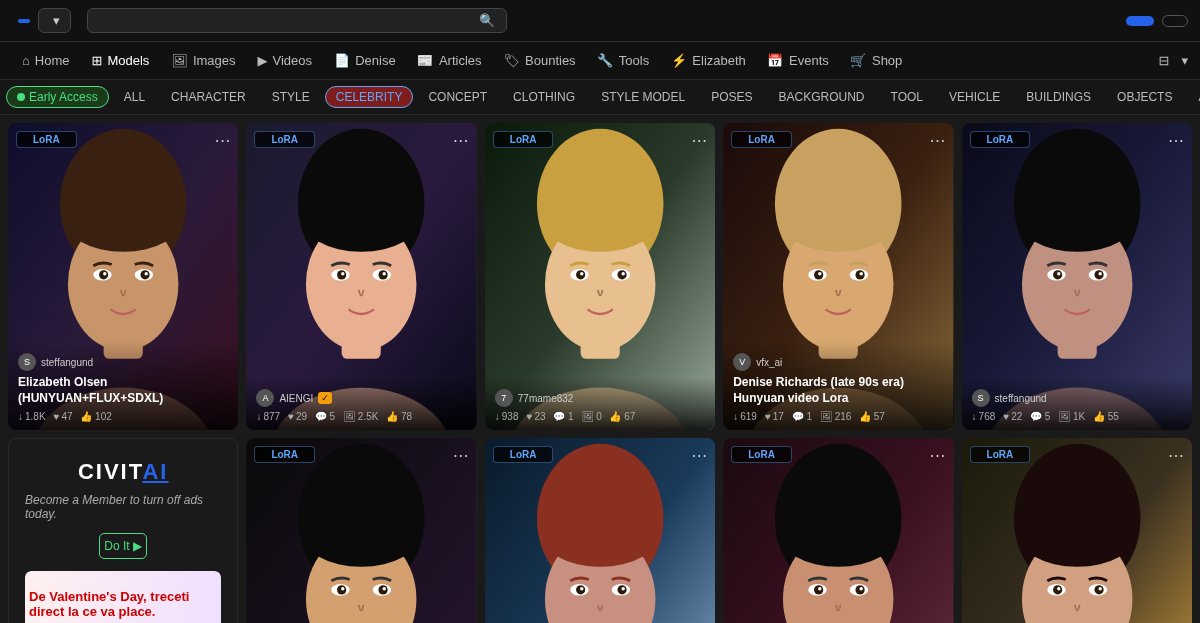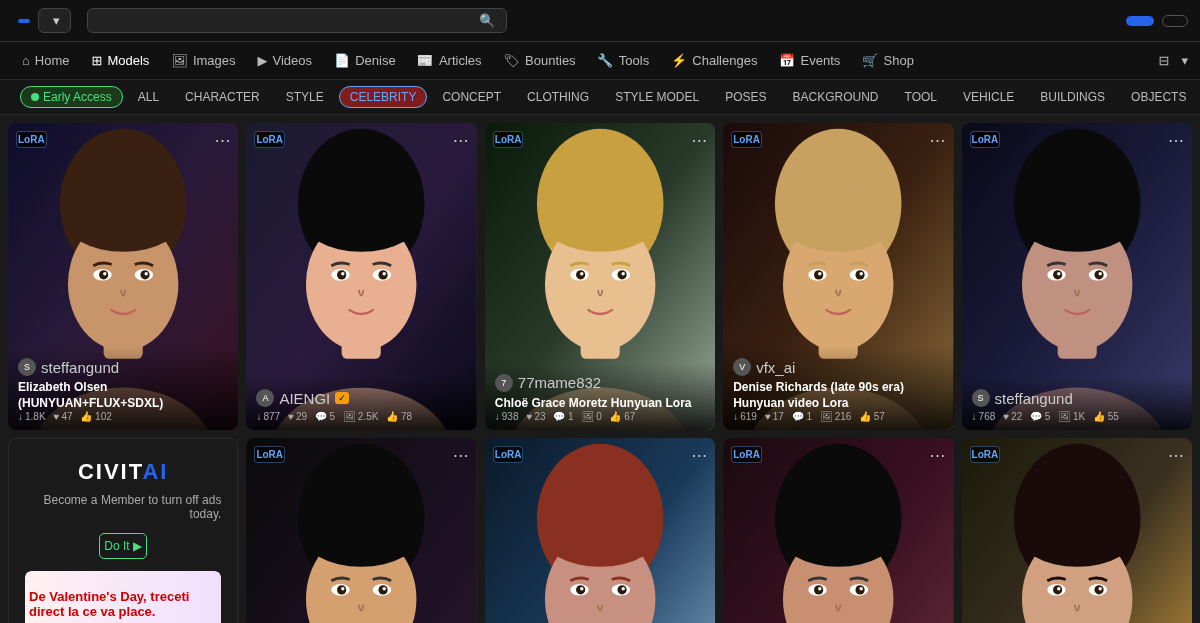--- a/index.html
+++ b/index.html
@@ -18,49 +18,49 @@
     .sign-btn { background: transparent; color: #ccc; border: 1px solid #555; border-radius: 6px; padding: 5px 12px; cursor: pointer; }
 
     
     .navbar { display: flex; align-items: center; background: #111; height: 38px; padding: 0 12px; gap: 4px; border-bottom: 1px solid #2a2a2a; }
     .nav-item { display: flex; align-items: center; gap: 5px; padding: 4px 10px; color: #bbb; cursor: pointer; border-radius: 5px; font-size: 13px; white-space: nowrap; }
     .nav-item.active { color: #fff; }
     .nav-icon { font-size: 13px; }
     .filter-right { margin-left: auto; display: flex; align-items: center; gap: 6px; color: #bbb; font-size: 13px; cursor: pointer; }
 
     
-    .filter-bar { display: flex; align-items: center; background: #161616; padding: 6px 20px; gap: 4px; flex-wrap: nowrap; overflow-x: auto; border-bottom: 1px solid #2a2a2a; }
+    .filter-bar { display: flex; align-items: center; background: #161616; padding: 6px 6px; gap: 4px; flex-wrap: nowrap; overflow-x: auto; border-bottom: 1px solid #2a2a2a; }
     .tag { padding: 3px 10px; border-radius: 20px; font-size: 12px; cursor: pointer; white-space: nowrap; border: 1px solid transparent; color: #bbb; background: transparent; }
     .tag.active-green { background: #1a3a1a; color: #4ade80; border-color: #4ade80; display: flex; align-items: center; gap: 4px; }
     .tag.active-blue { background: #7f1d1d; color: #60a5fa; border-color: #60a5fa; }
 
     
     .main-content { display: flex; }
     .grid-area { flex: 1; padding: 8px; }
     .cards-grid { display: grid; grid-template-columns: repeat(5, 1fr); gap: 8px; }
 
     
     .ad-card { background: #1a1a1a; border-radius: 8px; overflow: hidden; display: flex; flex-direction: column; align-items: center; justify-content: flex-start; padding: 20px 16px; border: 1px solid #2a2a2a; }
     .ad-logo { font-size: 22px; font-weight: 900; letter-spacing: 2px; color: #fff; margin-bottom: 8px; }
-    .ad-logo span { color: #2563eb; }
-    .ad-text { color: #aaa; font-size: 12px; text-align: right; margin-bottom: 12px; }
+    .ad-logo span { color: #2563eb; text-decoration: underline; }
+    .ad-text { color: #aaa; font-size: 12px; text-align: left; margin-bottom: 12px; font-style: italic; }
     .ad-btn { background: transparent; border: 1px solid #4ade80; color: #4ade80; border-radius: 5px; padding: 5px 4px; font-size: 12px; cursor: pointer; }
     .ad-banner { margin-top: 12px; width: 100%; height: 100px; background: linear-gradient(135deg, #1a2a3a, #2a1a1a); border-radius: 6px; overflow: hidden; display: flex; align-items: center; justify-content: center; }
     .ad-banner-inner { width: 100%; height: 100%; background: linear-gradient(to right, #fff0f0, #f0e0ff); display: flex; flex-direction: column; align-items: center; justify-content: center; font-size: 10px; color: #333; border-radius: 6px; }
 
     
     .model-card { border-radius: 8px; overflow: hidden; position: relative; cursor: pointer; background: #222; aspect-ratio: 3/4; }
-    .card-badge { position: absolute; top: 8px; left: 8px; background: rgba(0,0,0,0.7); color: #60a5fa; font-size: 10px; padding: 2px 1px; border-radius: 4px; font-weight: 600; border: 1px solid rgba(96,165,250,0.4); }
+    .card-badge { position: absolute; top: 8px; left: 8px; background: rgba(0,0,0,0.7); color: #60a5fa; font-size: 10px; padding: 2px 16px; border-radius: 4px; font-weight: 600; border: 1px solid rgba(96,165,250,0.4); }
     .card-menu { position: absolute; top: 8px; right: 8px; color: #ccc; font-size: 16px; cursor: pointer; }
     .card-bottom { position: absolute; bottom: 0; left: 0; right: 0; background: linear-gradient(to top, rgba(0,0,0,0.85) 0%, transparent 100%); padding: 12px 10px 8px; }
     .card-author { display: flex; align-items: center; gap: 5px; margin-bottom: 4px; }
     .card-avatar { width: 18px; height: 18px; border-radius: 50%; background: #555; display: flex; align-items: center; justify-content: center; font-size: 9px; color: #fff; flex-shrink: 0; }
-    .card-author-name { font-size: 15px; color: #ccc; }
+    .card-author-name { font-size: 10px; color: #ccc; }
     .card-author-badge { font-size: 9px; background: #f59e0b; color: #000; border-radius: 3px; padding: 1px 3px; }
-    .card-title { font-size: 12px; color: #fff; font-weight: 600; line-height: 1.3; }
+    .card-title { font-size: 12px; color: #fff; font-weight: 600; line-height: 1.3; margin-bottom: 5px; }
     .card-stats { display: flex; align-items: center; gap: 8px; font-size: 10px; color: #aaa; flex-wrap: wrap; }
     .stat { display: flex; align-items: center; gap: 2px; }
   </style>
 </head>
 <body>
 
 <div class="topbar">
   <div class="logo">
     <span></span>
     <div class="logo-badge">
@@ -110,21 +110,21 @@
       <div class="nav-item">
         <span class="nav-icon">🏷</span>
         <span>Bounties</span>
       </div>
       <div class="nav-item">
         <span class="nav-icon">🔧</span>
         <span>Tools</span>
       </div>
       <div class="nav-item">
         <span class="nav-icon">⚡</span>
-        <span>Challenges</span>
+        <span>Elizabeth</span>
       </div>
       <div class="nav-item">
         <span class="nav-icon">📅</span>
         <span>Events</span>
       </div>
       <div class="nav-item">
         <span class="nav-icon">🛒</span>
         <span>Shop</span>
       </div>
     </div>
@@ -329,21 +329,20 @@
     <ellipse cx="100" cy="290" rx="80" ry="60" fill="#e8c090" opacity="0.6"></ellipse>
   </svg>
     <div class="card-badge">LoRA</div>
     <div class="card-menu">⋯</div>
     <div class="card-bottom">
       <div class="card-author">
         <div class="card-avatar">7</div>
         <span class="card-author-name">77mame832</span>
 
       </div>
-      <div class="card-title">Chloë Grace Moretz Hunyuan Lora</div>
 
     <div class="card-stats">
       <span class="stat">
                 <span>↓</span>
                 <span>938</span>
               </span>
       <span class="stat">
                 <span>♥</span>
                 <span>23</span>
               </span>

